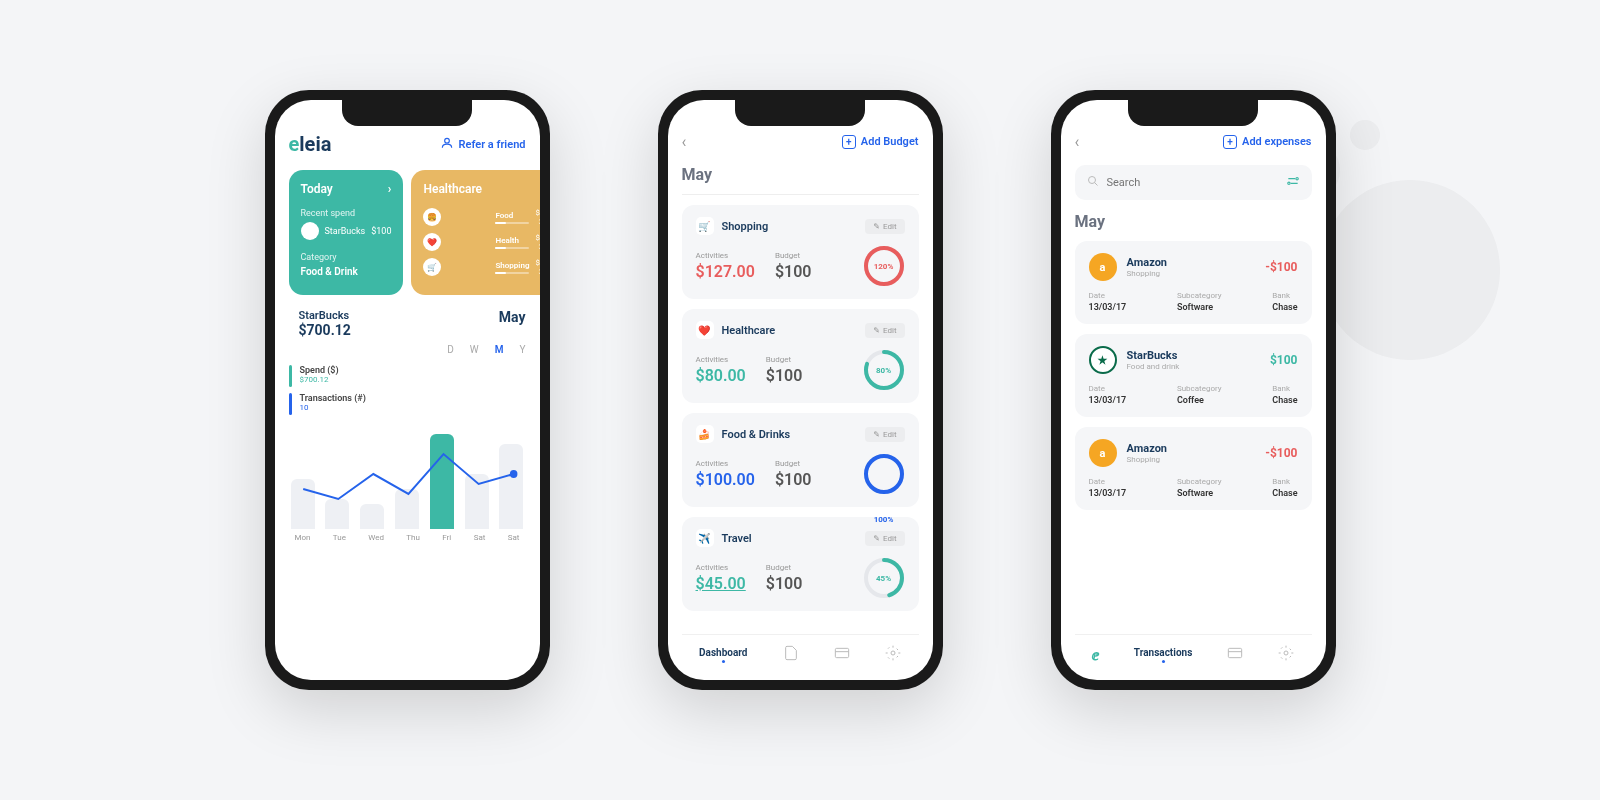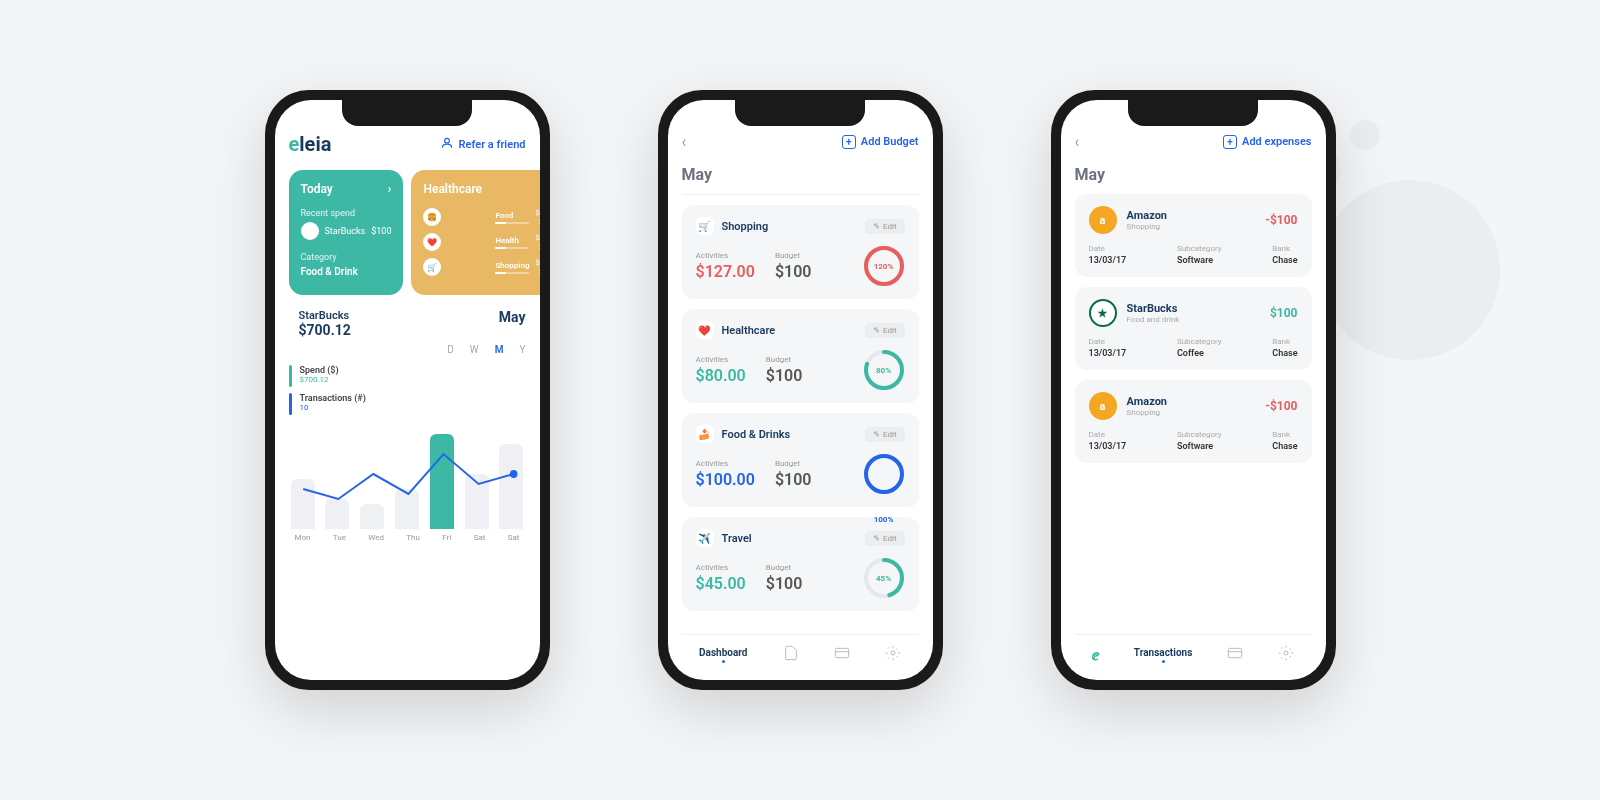--- a/index.html
+++ b/index.html
@@ -372,21 +372,21 @@
               </div>
       <div class="edit-btn">
                 <span>✎</span>
                 <span>Edit</span>
               </div>
     </div>
     <div class="budget-body">
       <div class="budget-stats">
         <div>
                   <div class="bs-label">Activities</div>
-                  <div class="bs-val" style="color:#3db8a5;">$45.00</div>
+                  <div class="bs-val" style="color:#3db8a5;text-decoration:underline;">$45.00</div>
                 </div>
         <div>
                   <div class="bs-label">Budget</div>
                   <div class="bs-val" style="color:#555;">$100</div>
                 </div>
       </div>
       <div class="ring">
         <svg width="42" height="42">
                   <circle cx="21" cy="21" r="18" stroke="#e5e7eb" stroke-width="4" fill="none"></circle>
                   <circle cx="21" cy="21" r="18" stroke="#3db8a5" stroke-width="4" fill="none" stroke-dasharray="50.893800988154645 113.09733552923255" stroke-linecap="round"></circle>
@@ -431,20 +431,37 @@
 <div class="phone">
   <div class="notch"></div>
   <div class="screen">
     <div class="p2-header">
       <div class="back-btn">‹</div>
       <div class="add-btn">
         <div class="add-icon">+</div>
         <span>Add expenses</span>
       </div>
     </div>
+    <div class="search-bar">
+      <span class="search-icon">
+        <svg width="12" height="12" viewBox="0 0 24 24" fill="none" stroke="#bbb" stroke-width="2">
+              <circle cx="10" cy="10" r="7"></circle>
+              <line x1="21" y1="21" x2="15" y2="15"></line>
+            </svg>
+      </span>
+      <input placeholder="Search" style="">
+      <span class="filter-icon">
+        <svg width="14" height="14" viewBox="0 0 24 24" fill="none" stroke="#3db8a5" stroke-width="2">
+              <line x1="4" y1="8" x2="16" y2="8"></line>
+              <circle cx="19" cy="8" r="2"></circle>
+              <line x1="8" y1="16" x2="20" y2="16"></line>
+              <circle cx="5" cy="16" r="2"></circle>
+            </svg>
+      </span>
+    </div>
     <div class="month-title">May</div>
     <div id="tx-list">
           <div class="tx-card">
     <div class="tx-head">
       <div class="tx-merchant">
         <div class="tx-icon" style="background:#f5a623;">a</div>
         <div>
                   <div class="tx-name">Amazon</div>
                   <div class="tx-cat">Shopping</div>
                 </div>

